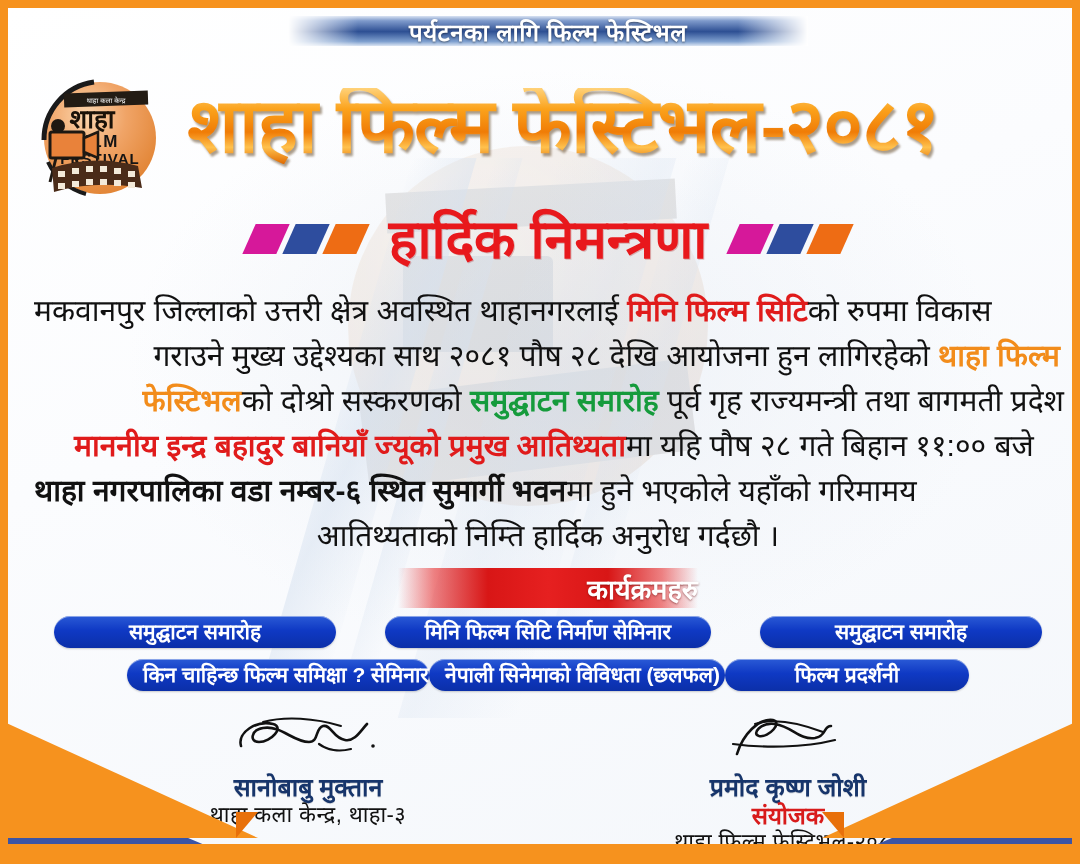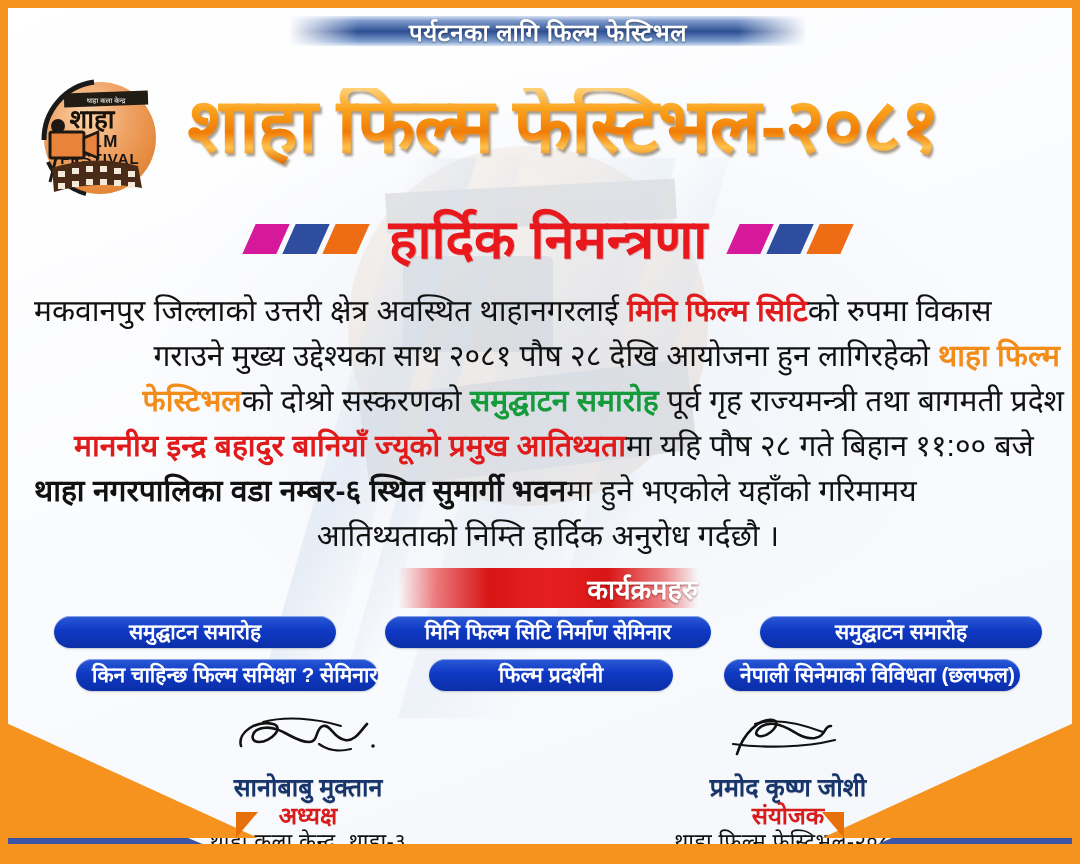--- a/index.html
+++ b/index.html
@@ -248,21 +248,21 @@
     height: 32px;
     line-height: 32px;
     text-align: center;
     white-space: nowrap;
     padding: 0 16px;
     box-shadow: inset 0 1px 0 rgba(255,255,255,0.45), 0 1px 2px rgba(0,0,0,0.2);
   }
   .prog-row.r1 .pill.p1 { width: 282px; }
   .prog-row.r1 .pill.p2 { width: 326px; }
   .prog-row.r1 .pill.p3 { width: 282px; }
-  .prog-row.r2 { padding: 0 22px; }
+  .prog-row.r2 { padding: 0 22px; justify-content: center; }
   .prog-row.r2 .pill.p1 { width: 302px; }
   .prog-row.r2 .pill.p2 { width: 296px; }
   .prog-row.r2 .pill.p3 { width: 244px; }
 
   
   .signatures {
     position: absolute;
     left: 0; top: 704px;
     width: 1080px;
     z-index: 6;
@@ -430,37 +430,36 @@
   </div>
 
   <div class="prog-grid">
     <div class="prog-row r1">
       <div class="pill p1">समुद्घाटन समारोह</div>
       <div class="pill p2">मिनि फिल्म सिटि निर्माण सेमिनार</div>
       <div class="pill p3">समुद्घाटन समारोह</div>
     </div>
     <div class="prog-row r2">
       <div class="pill p1">किन चाहिन्छ फिल्म समिक्षा ? सेमिनार</div>
+      <div class="pill p2">नेपाली सिनेमाको विविधता (छलफल)</div>
       <div class="pill p3">फिल्म प्रदर्शनी</div>
-      <div class="pill p2">नेपाली सिनेमाको विविधता (छलफल)</div>
     </div>
   </div>
 
   <div class="signatures">
     <div class="sig-block">
       <div class="sig-mark">
         <svg width="170" height="50" viewBox="0 0 170 50">
           <path d="M18 34 C14 20 34 8 50 12 C62 15 48 30 36 30 C26 30 28 18 40 16 C58 13 70 30 86 30 C96 30 92 16 100 14 C108 12 110 26 122 28 C132 30 138 18 144 12" fill="none" stroke="#111" stroke-width="2.6" stroke-linecap="round"></path>
           <path d="M40 10 C62 4 92 6 118 14" fill="none" stroke="#111" stroke-width="2" stroke-linecap="round"></path>
           <path d="M96 32 C104 38 116 40 128 37" fill="none" stroke="#111" stroke-width="2.2" stroke-linecap="round"></path>
           <circle cx="150" cy="34" r="1.8" fill="#111"></circle>
         </svg>
       </div>
       <div class="sig-name">सानोबाबु मुक्तान</div>
-      <div class="sig-role">अध्यक्ष</div>
       <div class="sig-org">थाहा कला केन्द्र, थाहा-३</div>
     </div>
 
     <div class="sig-block">
       <div class="sig-mark">
         <svg width="170" height="50" viewBox="0 0 170 50">
           <path d="M34 42 C40 22 56 6 70 8 C80 10 66 26 56 24 C48 22 58 10 72 12 C90 15 96 28 112 26 C124 24 120 14 128 14" fill="none" stroke="#111" stroke-width="2.6" stroke-linecap="round"></path>
           <path d="M52 12 C70 6 94 10 120 20" fill="none" stroke="#111" stroke-width="2" stroke-linecap="round"></path>
           <path d="M30 32 C60 36 100 36 132 28" fill="none" stroke="#111" stroke-width="2.2" stroke-linecap="round"></path>
         </svg>

